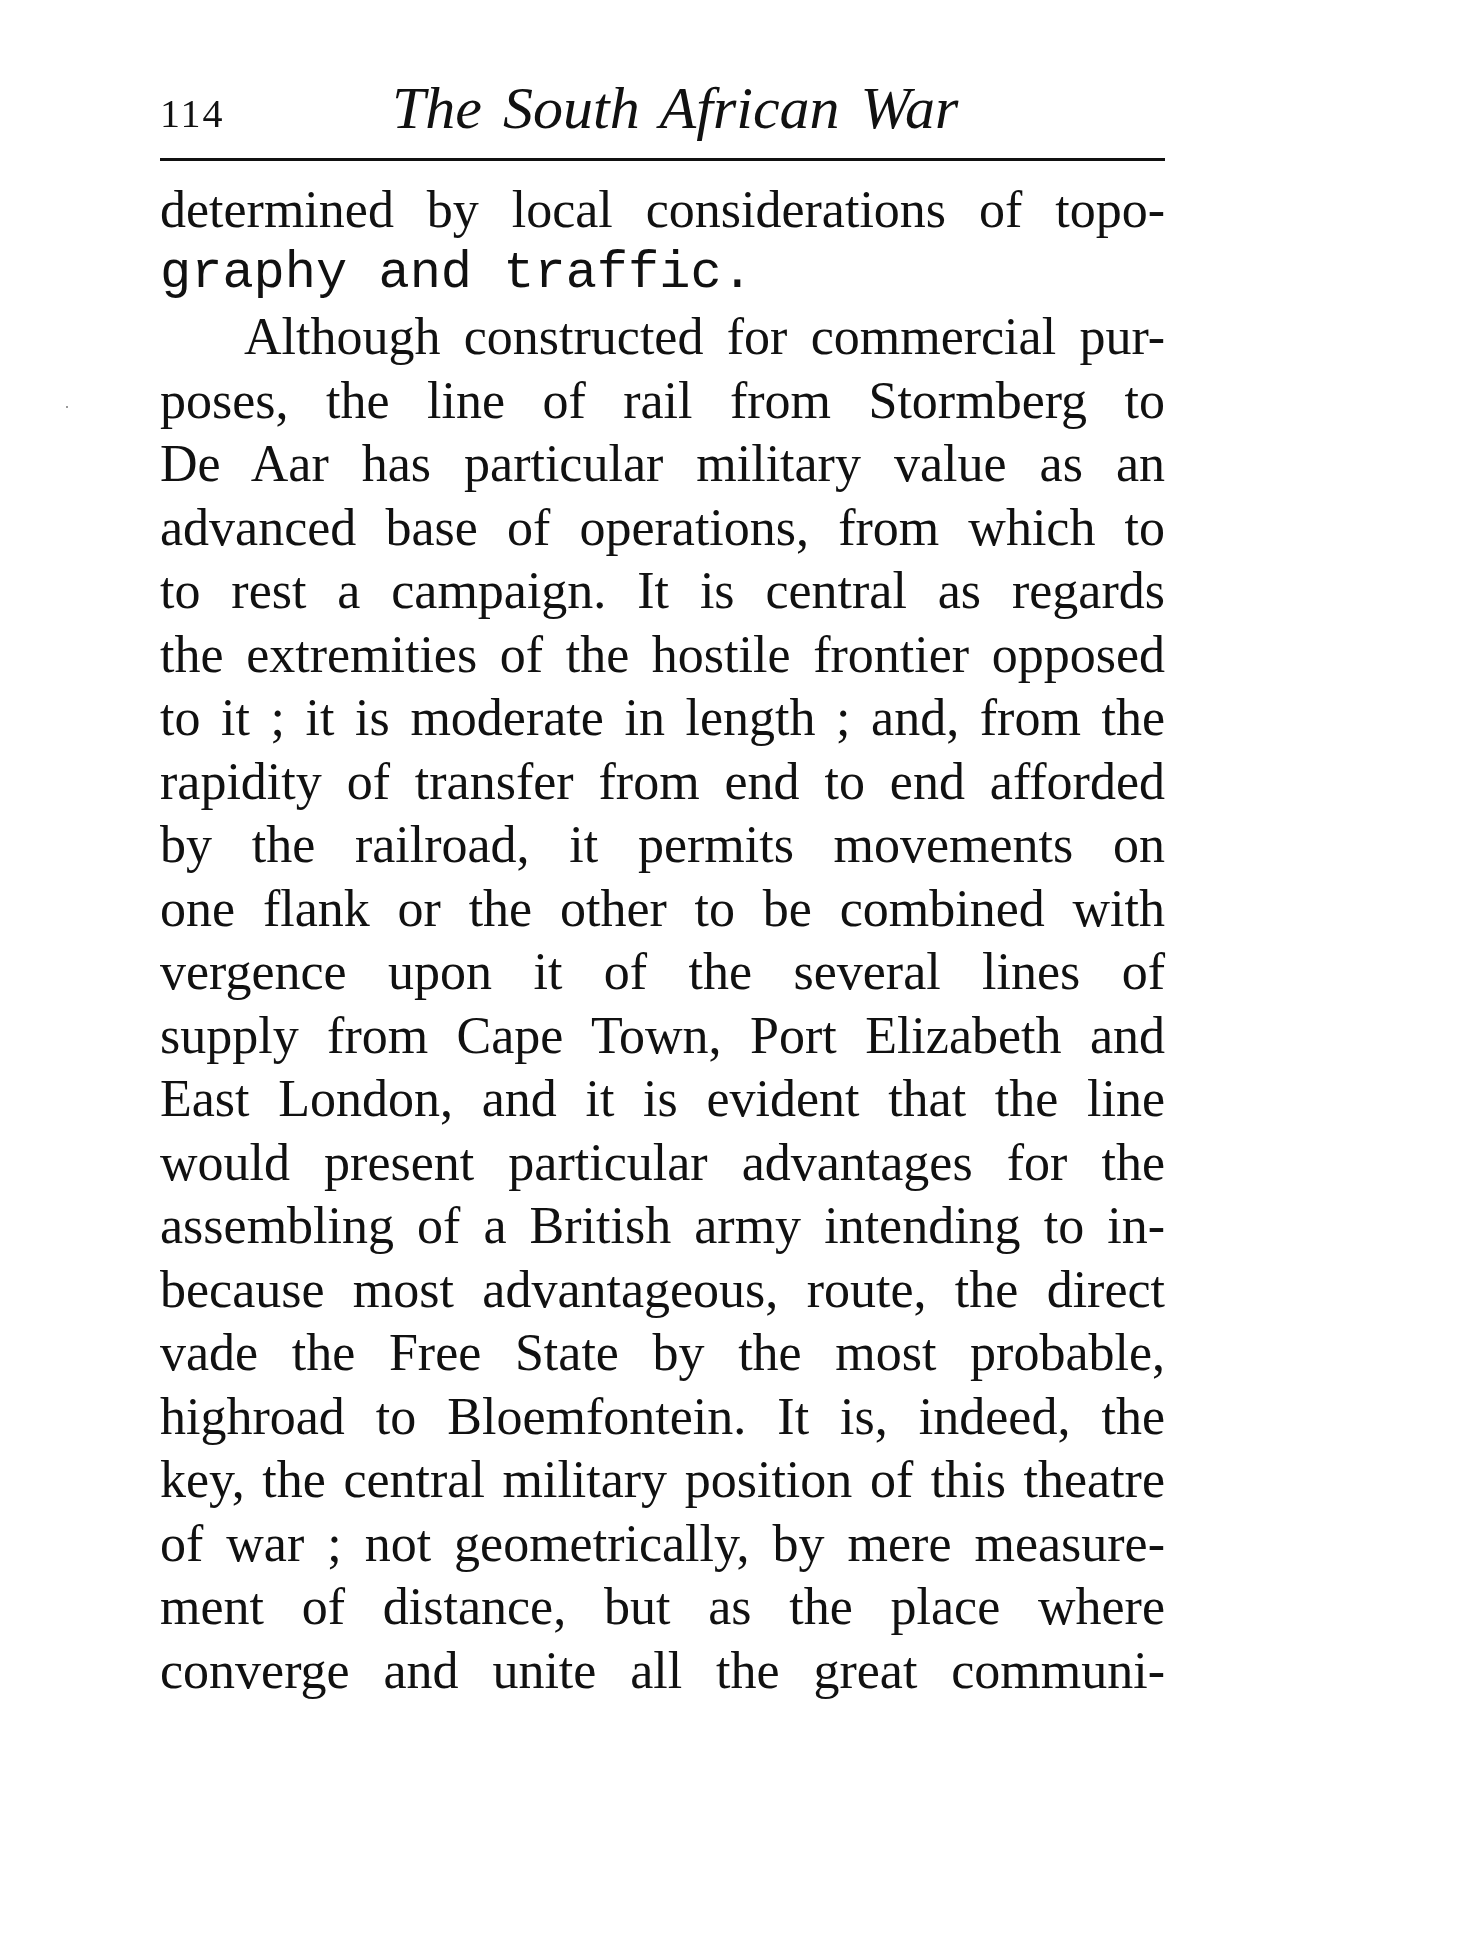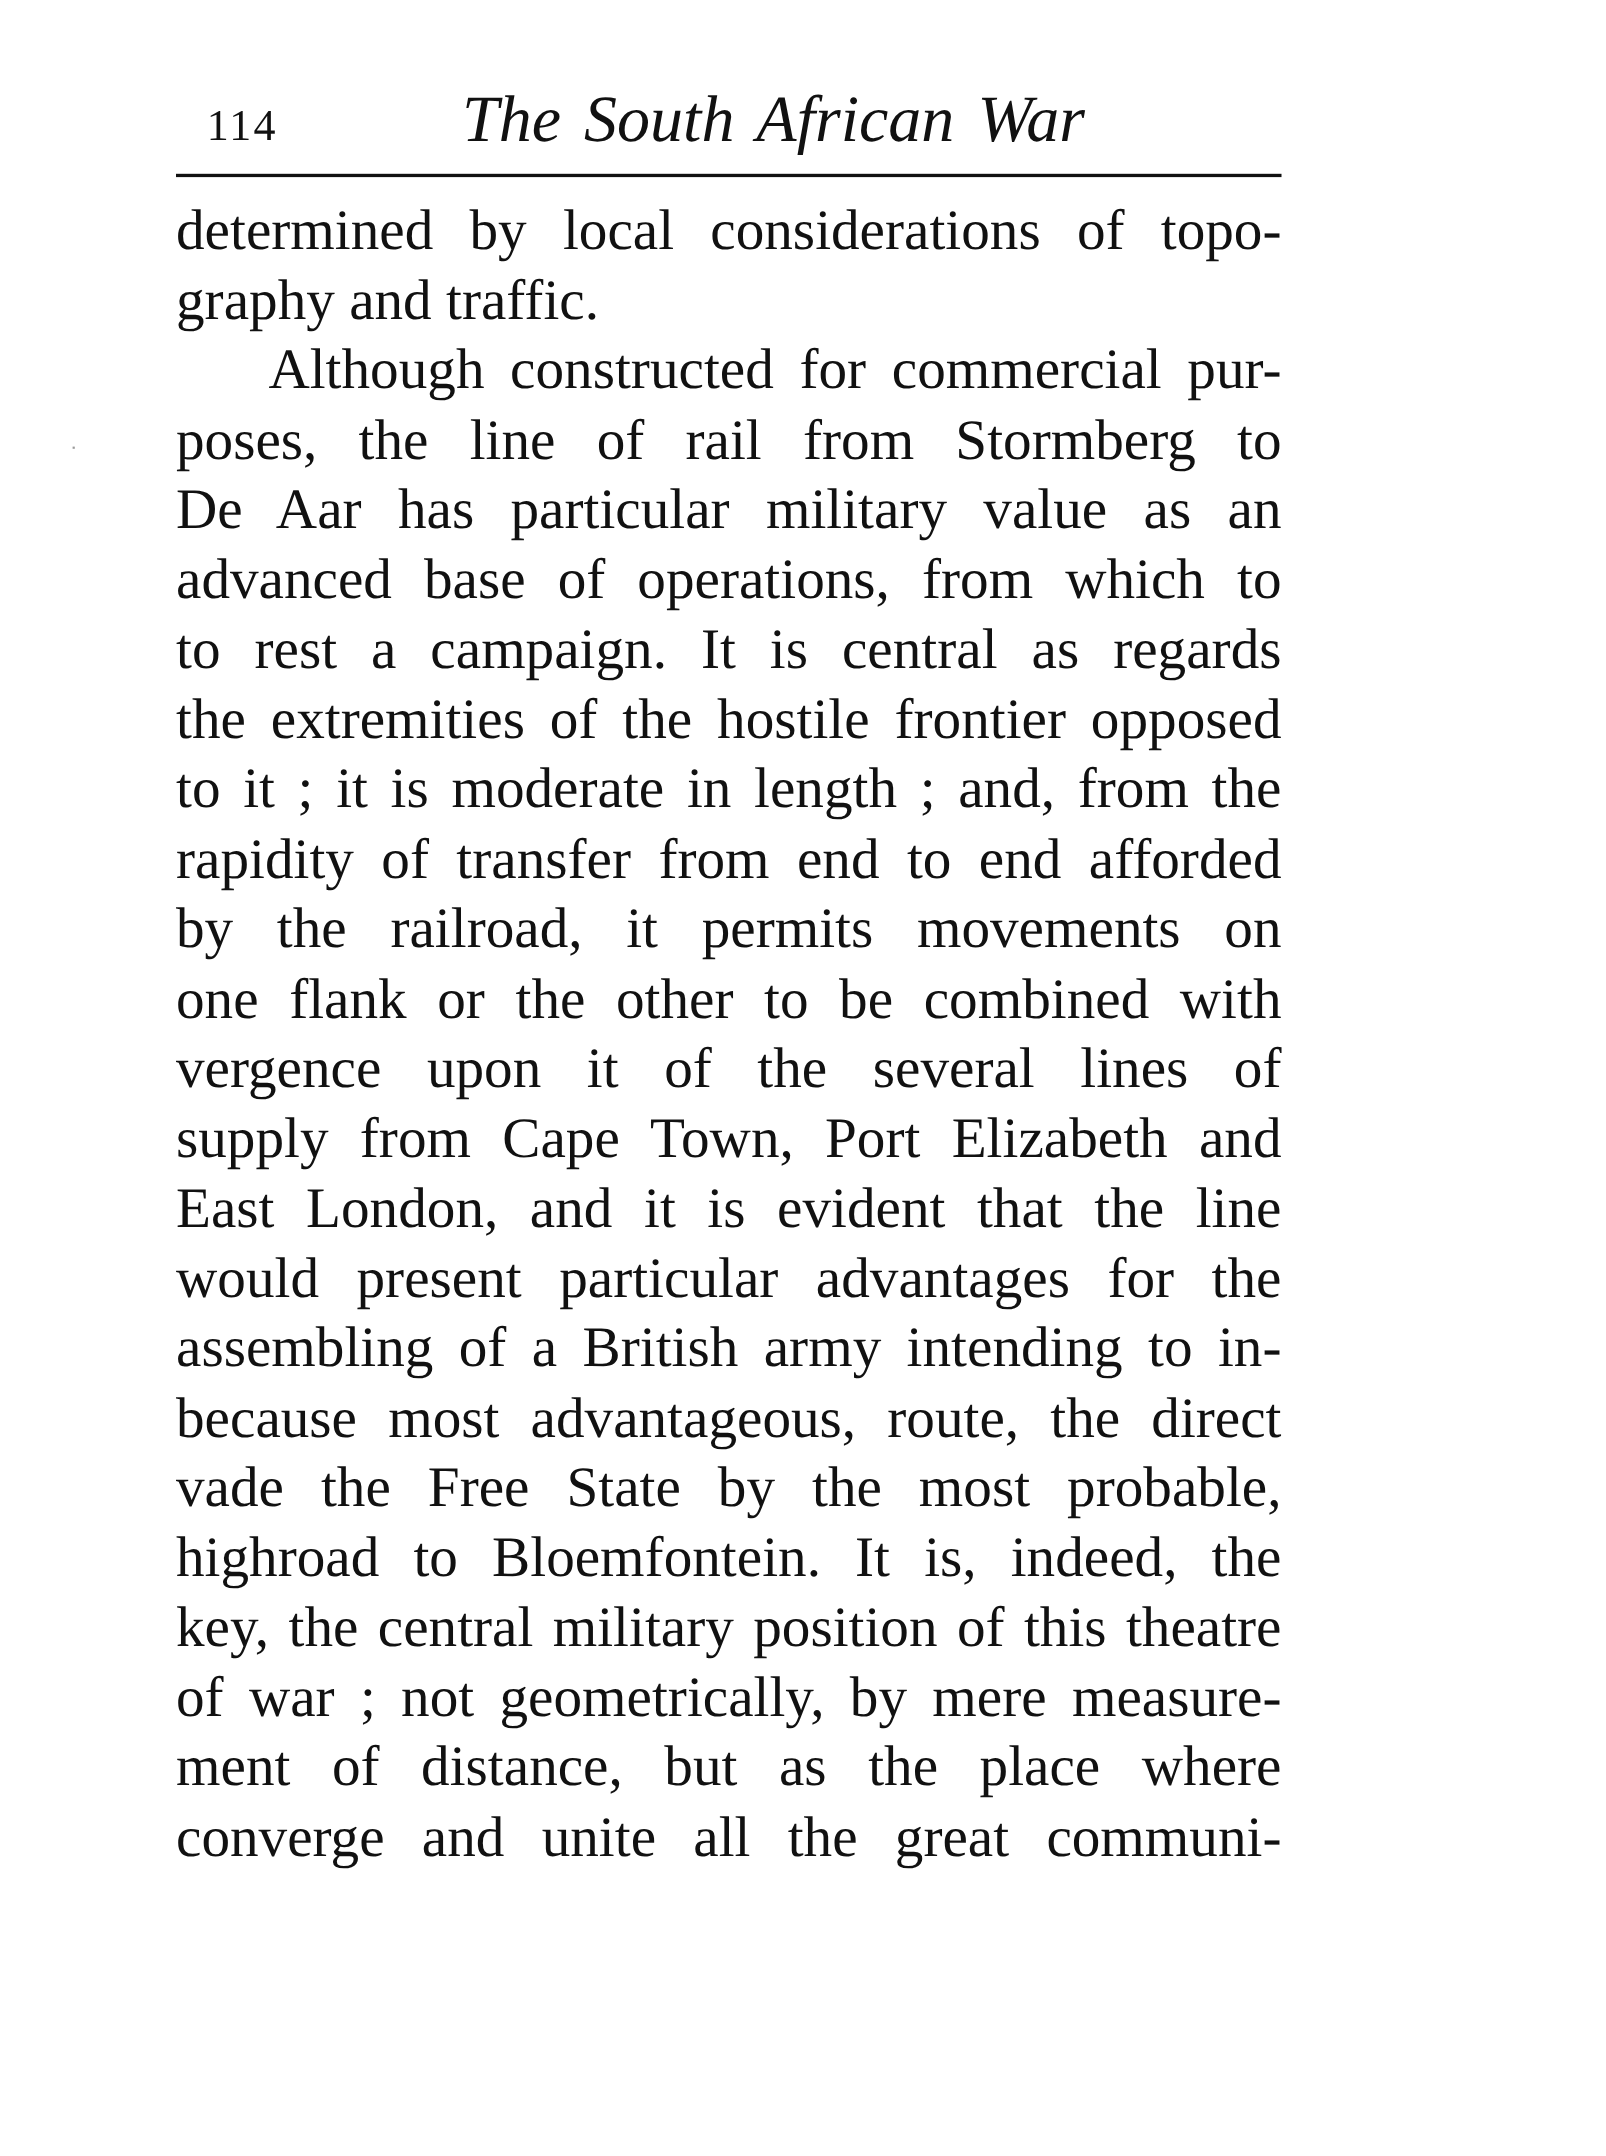--- a/index.html
+++ b/index.html
@@ -21,21 +21,20 @@
     top: 0;
     width: 1005px;
     height: 1960px;
   }
   .running-head {
     position: absolute;
     left: 0;
     top: 78px;
     width: 1005px;
     height: 60px;
-    margin-left: 28px;
   }
   .page-number {
     position: absolute;
     left: 0;
     top: 6px;
     font-size: 40px;
     letter-spacing: 2px;
     line-height: 60px;
   }
   .running-title {
@@ -65,20 +64,21 @@
   }
   .line {
     display: block;
     height: 63.5px;
     white-space: nowrap;
     text-align: justify;
     text-align-last: justify;
   }
   .line.last {
     text-align-last: left;
+    font-family: Liberation Mono, monospace;
   }
   .line.indent {
     padding-left: 84px;
   }
   .stray-dot {
     position: absolute;
     left: 66px;
     top: 406px;
     width: 2px;
     height: 2px;

